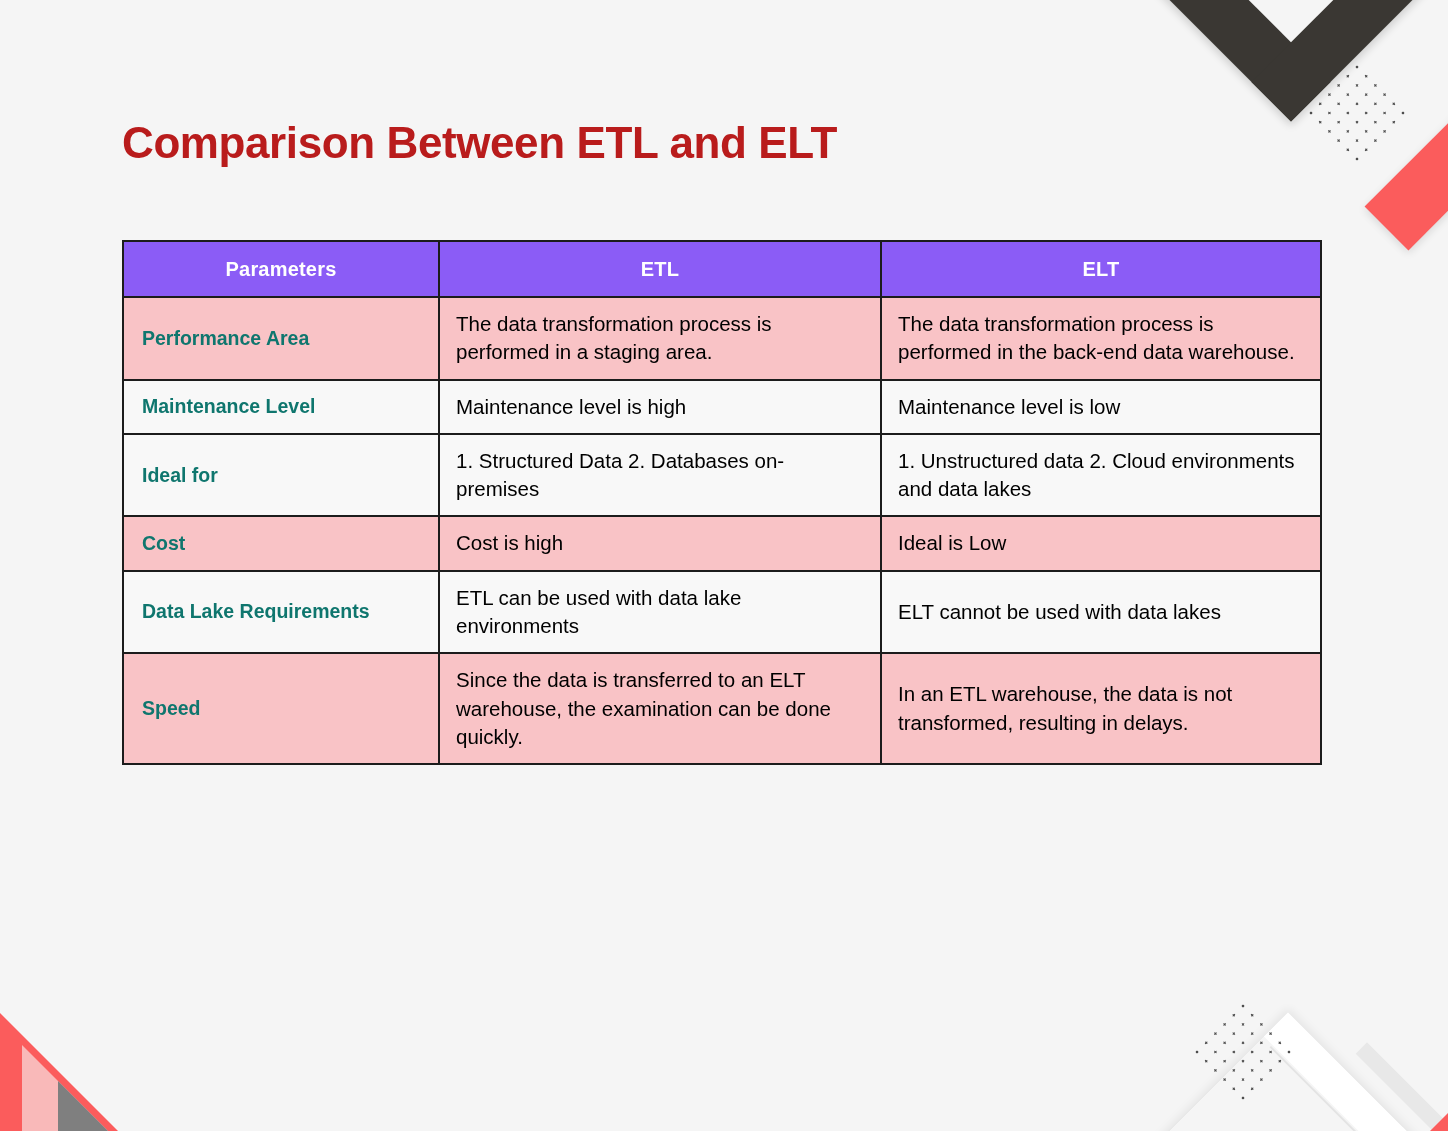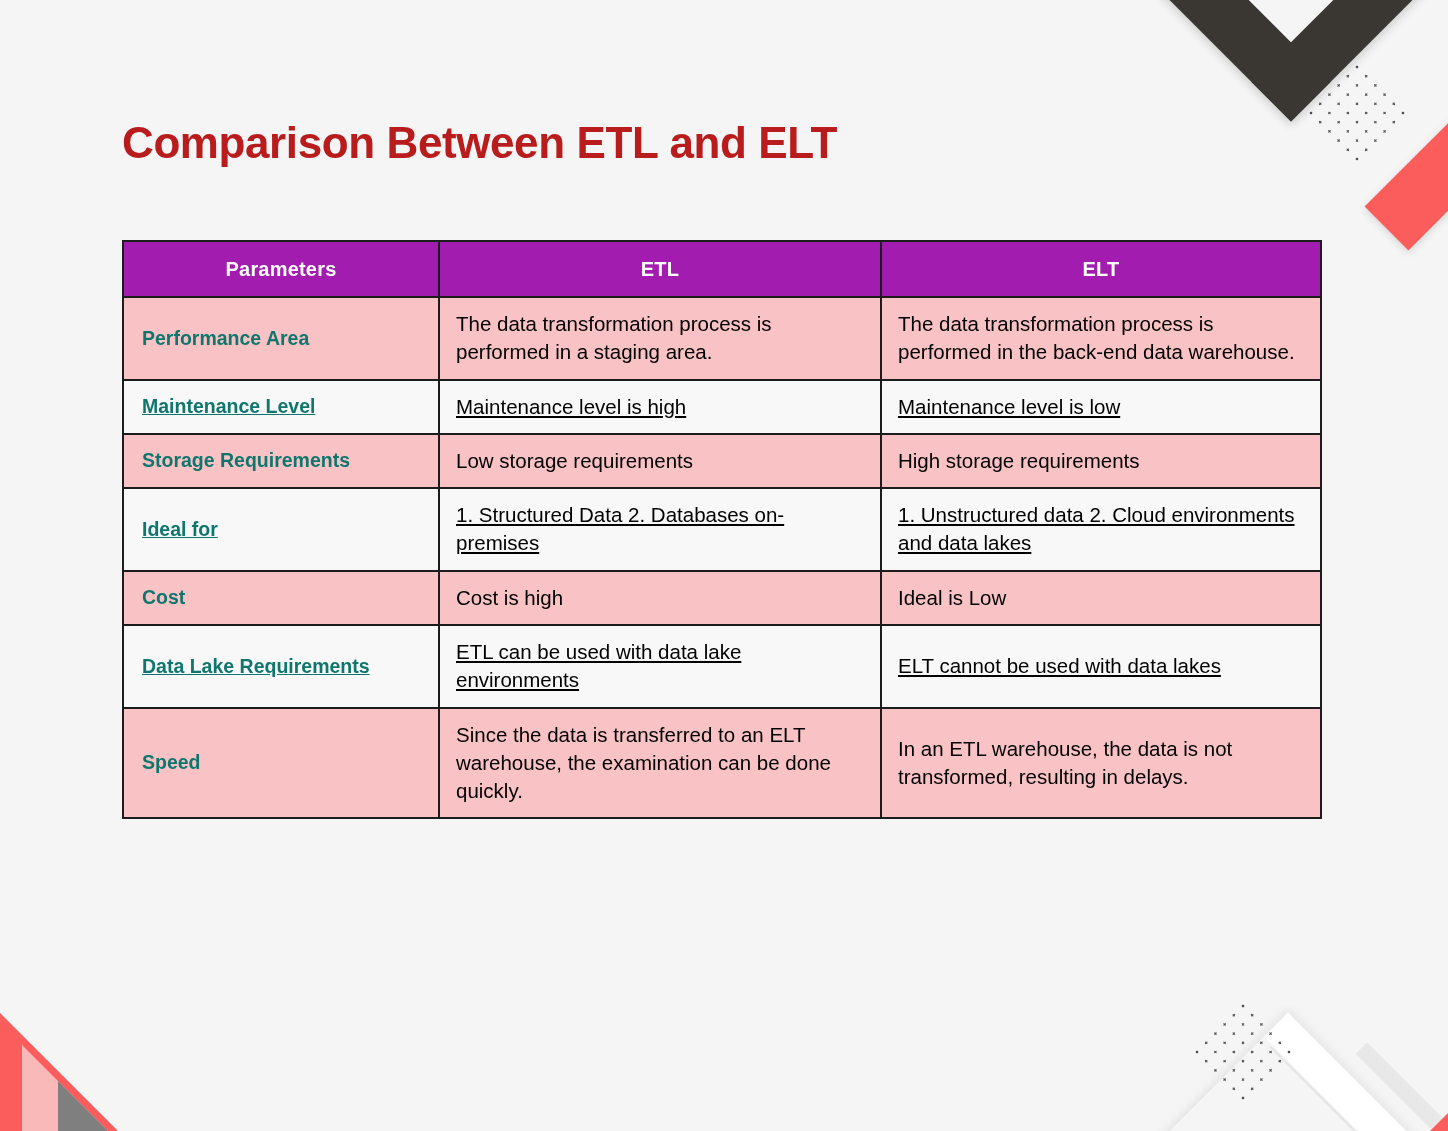--- a/index.html
+++ b/index.html
@@ -169,21 +169,21 @@
   .cmp-table td {
     border: 2px solid #1c1c1c;
     vertical-align: middle;
   }
 
   .cmp-table col.c-param { width: 316px; }
   .cmp-table col.c-etl   { width: 442px; }
   .cmp-table col.c-elt   { width: 440px; }
 
   thead th {
-    background: #a21caf;
+    background: #8b5cf6;
     color: #ffffff;
     font-size: 20px;
     font-weight: bold;
     text-align: center;
     height: 56px;
     letter-spacing: 0.2px;
   }
 
   td.param-cell {
     font-size: 19.5px;
@@ -194,21 +194,21 @@
 
   td.val-cell {
     font-size: 20.5px;
     font-weight: normal;
     color: #000000;
     padding: 12px 16px;
     line-height: 1.38;
   }
 
   tr.row-pink td   { background: #f9c3c6; }
-  tr.row-white td  { background: #f8f8f8; text-decoration: underline; }
+  tr.row-white td  { background: #f8f8f8; }
 </style>
 </head>
 <body>
 
 <div class="deco-layer">
 
   <div class="tr-chevron"></div>
   <div class="tr-stripe"></div>
   <div class="dots tr-dots"></div>
 
@@ -244,25 +244,20 @@
         <tr class="row-pink">
           <td class="param-cell">Performance Area</td>
           <td class="val-cell">The data transformation process is performed in a staging area.</td>
           <td class="val-cell">The data transformation process is performed in the back-end data warehouse.</td>
         </tr>
         <tr class="row-white">
           <td class="param-cell">Maintenance Level</td>
           <td class="val-cell">Maintenance level is high</td>
           <td class="val-cell">Maintenance level is low</td>
         </tr>
-        <tr class="row-pink">
-          <td class="param-cell">Storage Requirements</td>
-          <td class="val-cell">Low storage requirements</td>
-          <td class="val-cell">High storage requirements</td>
-        </tr>
         <tr class="row-white">
           <td class="param-cell">Ideal for</td>
           <td class="val-cell">1. Structured Data
 2. Databases on-premises</td>
           <td class="val-cell">1. Unstructured data
 2. Cloud environments and data lakes</td>
         </tr>
         <tr class="row-pink">
           <td class="param-cell">Cost</td>
           <td class="val-cell">Cost is high</td>

